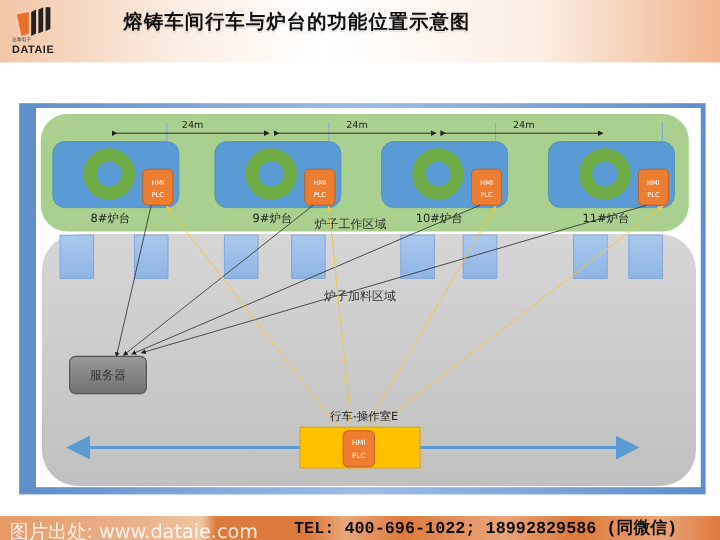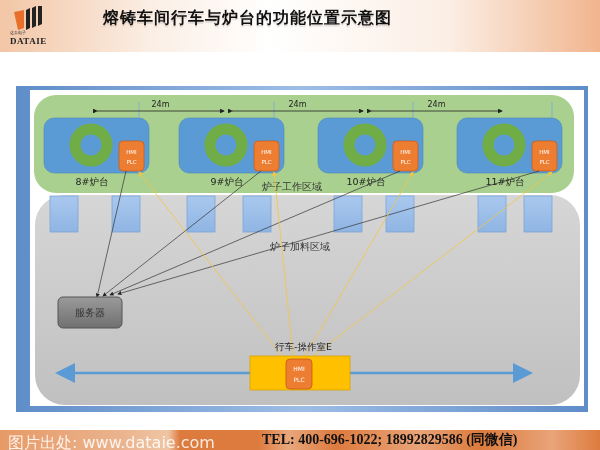--- a/index.html
+++ b/index.html
@@ -1,27 +1,27 @@
 <!DOCTYPE html>
 <html><head>
 <meta charset="utf-8">
 <style>
   html, body { margin:0; padding:0; }
   body { width:600px; height:450px; position:relative; overflow:hidden; background:#ffffff; font-family:"DejaVu Sans", sans-serif; }
   .header { position:absolute; left:0; top:0; width:600px; height:52px;
     background:linear-gradient(90deg,#f2c6a6 0%,#fbeee4 25%,#ffffff 45%,#fbeee4 75%,#f1b58e 100%); }
   .logo { position:absolute; left:8px; top:6px; width:40px; height:42px; }
-  .logo-text { position:absolute; left:10px; top:36px; font-size:9px; font-weight:bold; color:#222; letter-spacing:0.5px; font-family:Liberation Serif, serif; }
+  .logo-text { position:absolute; left:10px; top:36px; font-size:9px; font-weight:bold; color:#222; letter-spacing:0.5px; font-family:Liberation Sans, sans-serif; }
   .logo-small { position:absolute; left:10px; top:30px; font-size:4px; color:#333; }
   .title { position:absolute; left:103px; top:8px; font-size:16px; font-weight:bold; color:#111; letter-spacing:1px;
     text-shadow:0 2px 1px rgba(0,0,0,0.12); font-family:"DejaVu Sans", sans-serif; }
   .footer { position:absolute; left:0; top:430px; width:600px; height:20px;
     background:linear-gradient(90deg,#e79a66 0%,#eab38d 20%,#f0c5a4 28%,#dd7b3e 30%,#dd7b3e 43%,#e8a77c 48%,#dd7b3e 56%,#e9a479 70%,#dc7a3b 80%,#e9a479 92%,#dd7b3e 100%); }
   .footer-src { position:absolute; left:8px; top:3px; font-size:16px; color:#ffffff; opacity:0.85; }
-  .footer-tel { position:absolute; left:245px; top:1px; font-size:14px; font-weight:bold; color:#111; font-family:Liberation Serif, serif; white-space:nowrap;margin-left:17px; }
+  .footer-tel { position:absolute; left:245px; top:1px; font-size:14px; font-weight:bold; color:#111; font-family:Liberation Mono, monospace; white-space:nowrap; }
   svg.diagram { position:absolute; left:0; top:0; }
   .svgtext { font-family:"DejaVu Sans", sans-serif; }
 </style>
 </head>
 <body>
 
 <div class="header">
   <svg class="logo" viewBox="0 0 40 42" width="40" height="42">
     <path d="M6 6 L16 4 L16 22 L10 24 Z" fill="#e8702a"></path>
     <path d="M18 4 L22 2 L22 22 L18 24 Z" fill="#222"></path>

